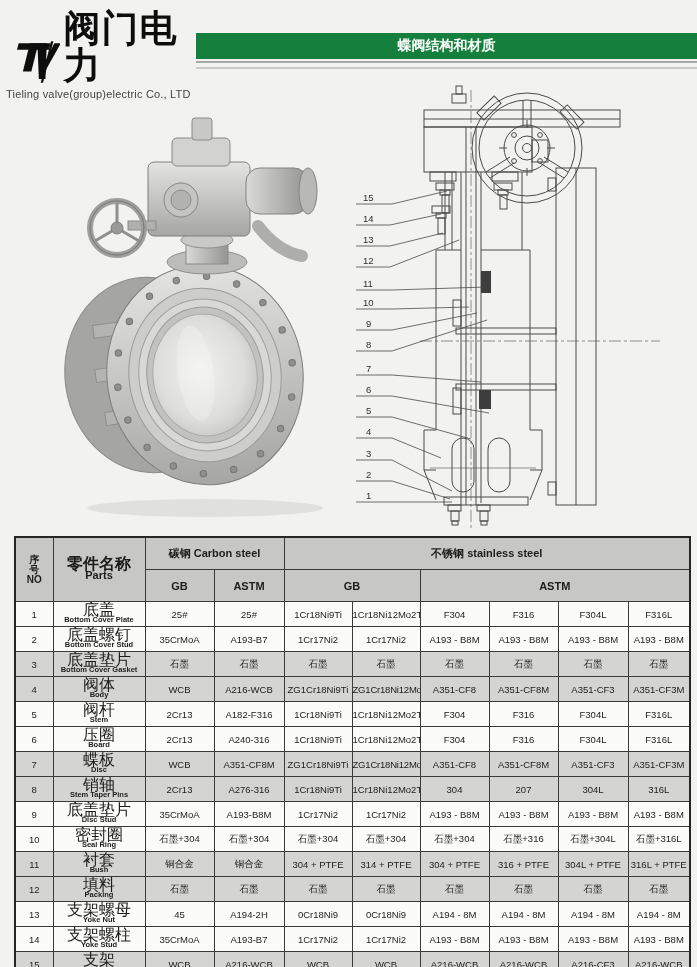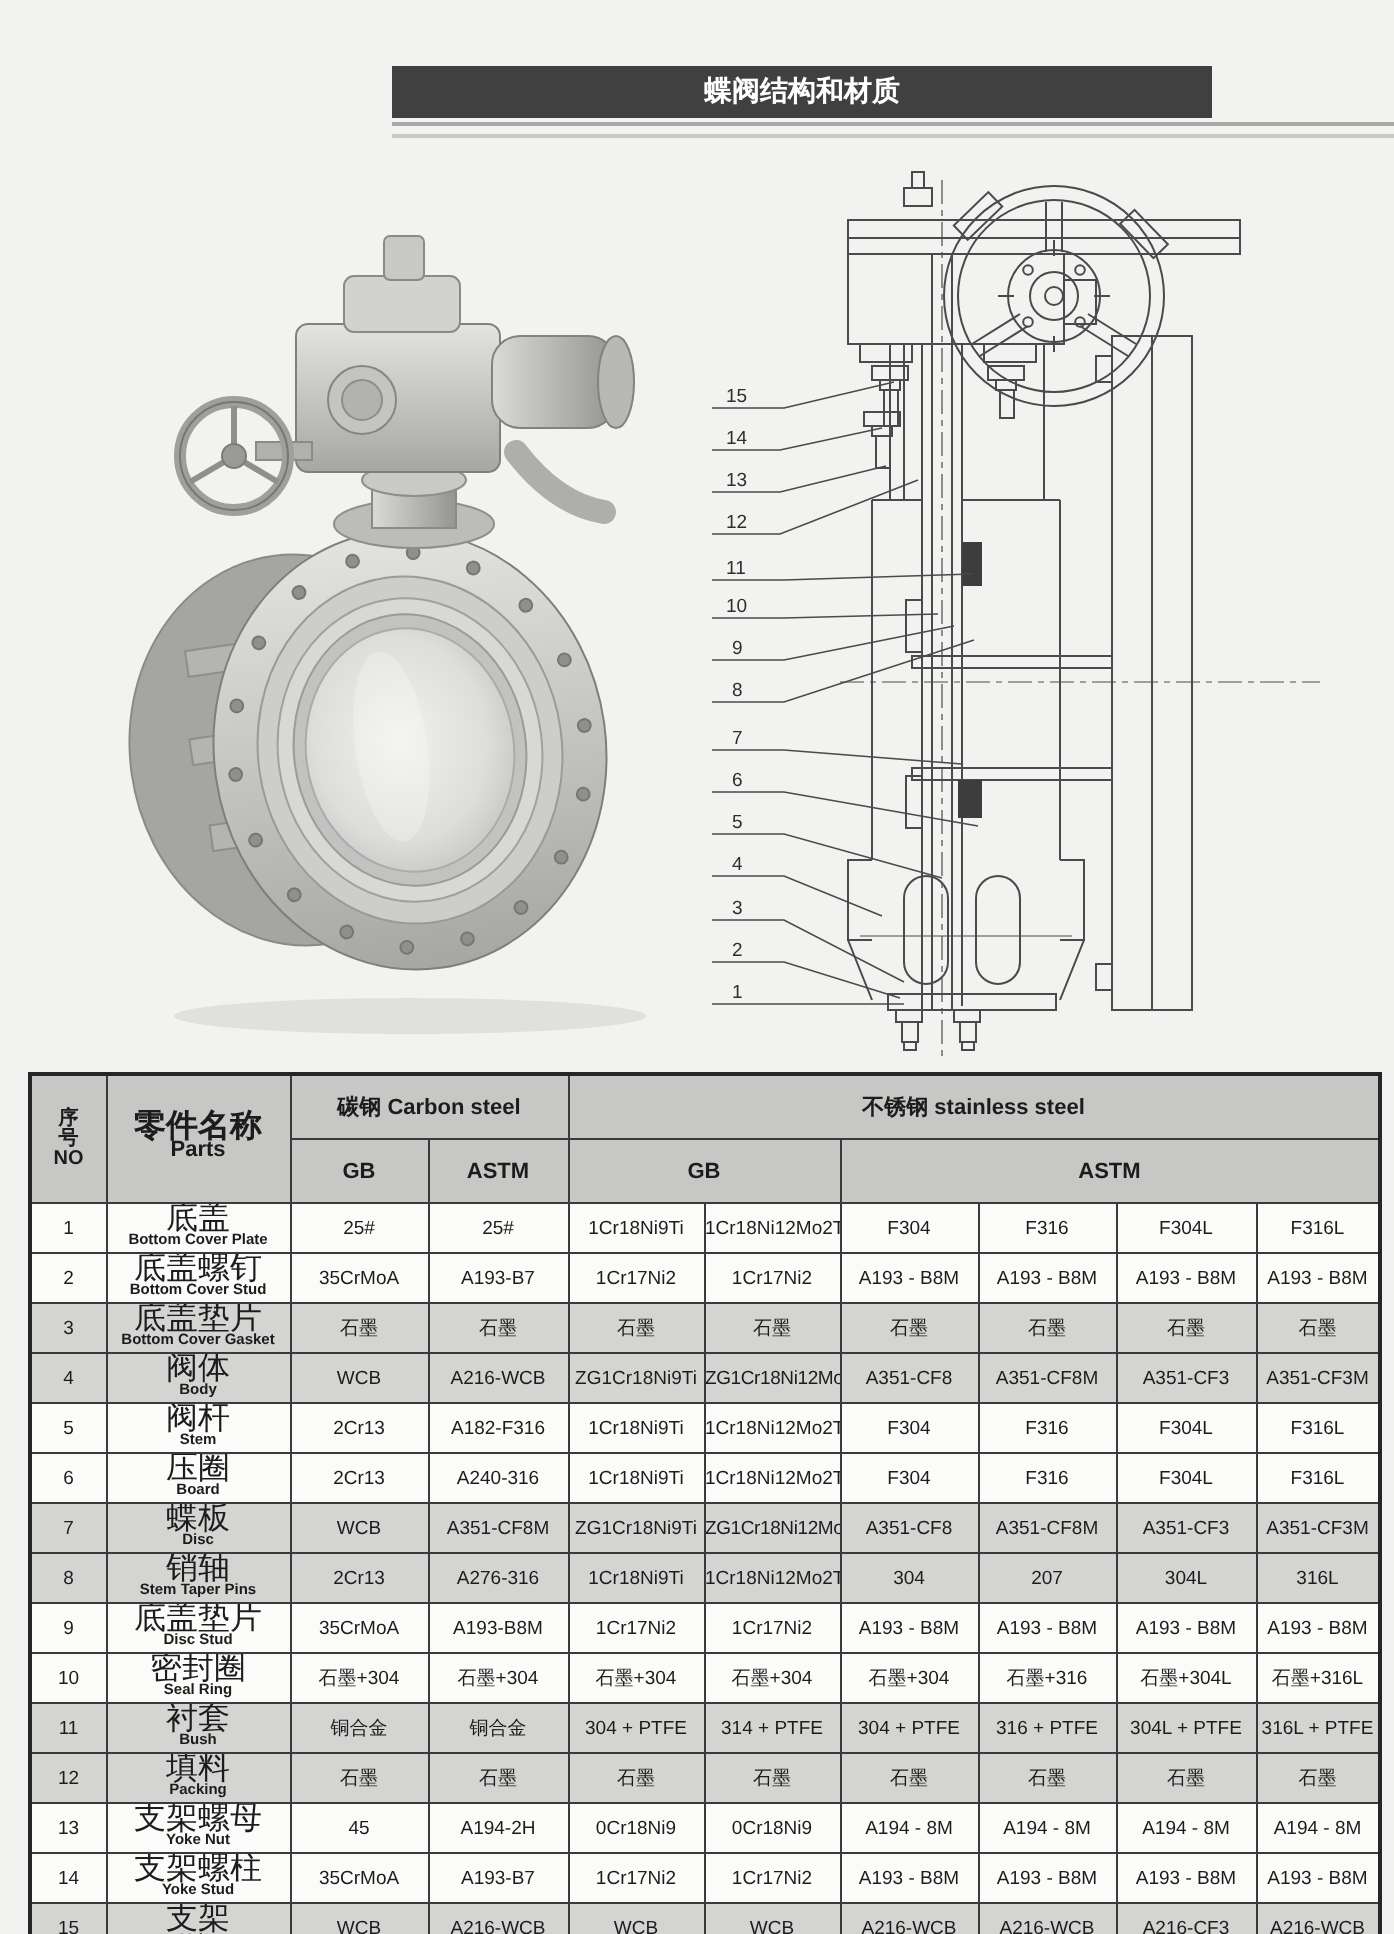--- a/index.html
+++ b/index.html
@@ -6,21 +6,21 @@
   .page{position:relative;width:697px;height:967px;background:#f2f2f0;overflow:hidden;}
 
   
   .brand{position:absolute;left:6px;top:10px;width:200px;}
   .logo-row{display:flex;align-items:flex-end;gap:3px;}
   .logo-cn{font-size:37px;font-weight:900;color:#0d0d0d;letter-spacing:1px;line-height:1;}
   .tagline{font-size:11px;color:#454545;margin-top:4px;letter-spacing:.2px;white-space:nowrap;}
   .page-title{position:absolute;top:3px;right:5px;font-weight:900;color:#0a0a0a;white-space:nowrap;}
   .page-title .cn{font-size:25px;}
   .page-title .en{font-size:27px;margin-left:6px;letter-spacing:-.5px;}
-  .black-bar{position:absolute;left:196px;top:33px;width:410px;height:26px;background:#404040;color:#fff;
+  .black-bar{position:absolute;left:196px;top:33px;width:501px;height:26px;background:#15803d;color:#fff;
              display:flex;align-items:center;justify-content:center;gap:16px;font-weight:700;}
   .black-bar .cn{font-size:14px;}
   .black-bar .en{font-size:14.5px;letter-spacing:.3px;}
   .rule-lines{position:absolute;left:196px;top:61px;width:501px;height:4px;
               border-top:2px solid #a9a9a7;border-bottom:2px solid #c9c9c7;}
 
   
   .figures{position:absolute;left:0;top:80px;width:697px;height:456px;}
   .draw{stroke:#4a4a4a;fill:none;stroke-width:1;}
   .draw .dark{fill:#3d3d3d;stroke:none;}
@@ -41,20 +41,35 @@
   .p-en{font-size:7.5px;line-height:9px;font-weight:bold;}
   .no-lines div{line-height:10px;font-size:10px;}
   .t1{font-size:8px;}
   .t2{font-size:6.8px;letter-spacing:-.2px;}
 </style>
 </head>
 <body>
 
 <div class="page">
 
+  <div class="brand">
+    <div class="logo-row">
+      <svg width="58" height="44" viewBox="0 0 58 44">
+        <g transform="skewX(-14)" fill="#0d0d0d">
+          <rect x="14" y="2" width="34" height="7"></rect>
+          <rect x="26" y="2" width="9" height="30"></rect>
+          <polygon points="34,2 44,2 52,40 45,40"></polygon>
+          <polygon points="52,2 59,2 47,40 44,34"></polygon>
+        </g>
+        <rect x="48" y="0" width="2.5" height="44" transform="skewX(-14)" fill="#0d0d0d"></rect>
+      </svg>
+      <span class="logo-cn">阀门电力</span>
+    </div>
+    <div class="tagline">Tieling valve(group)electric Co., LTD</div>
+  </div>
 
 
   <div class="black-bar">
     <span class="cn">蝶阀结构和材质</span>
   </div>
   <div class="rule-lines"></div>
 
   <svg class="figures" viewBox="0 80 697 456">
     <defs>
       <radialGradient id="discFace" cx="46%" cy="45%" r="60%">

